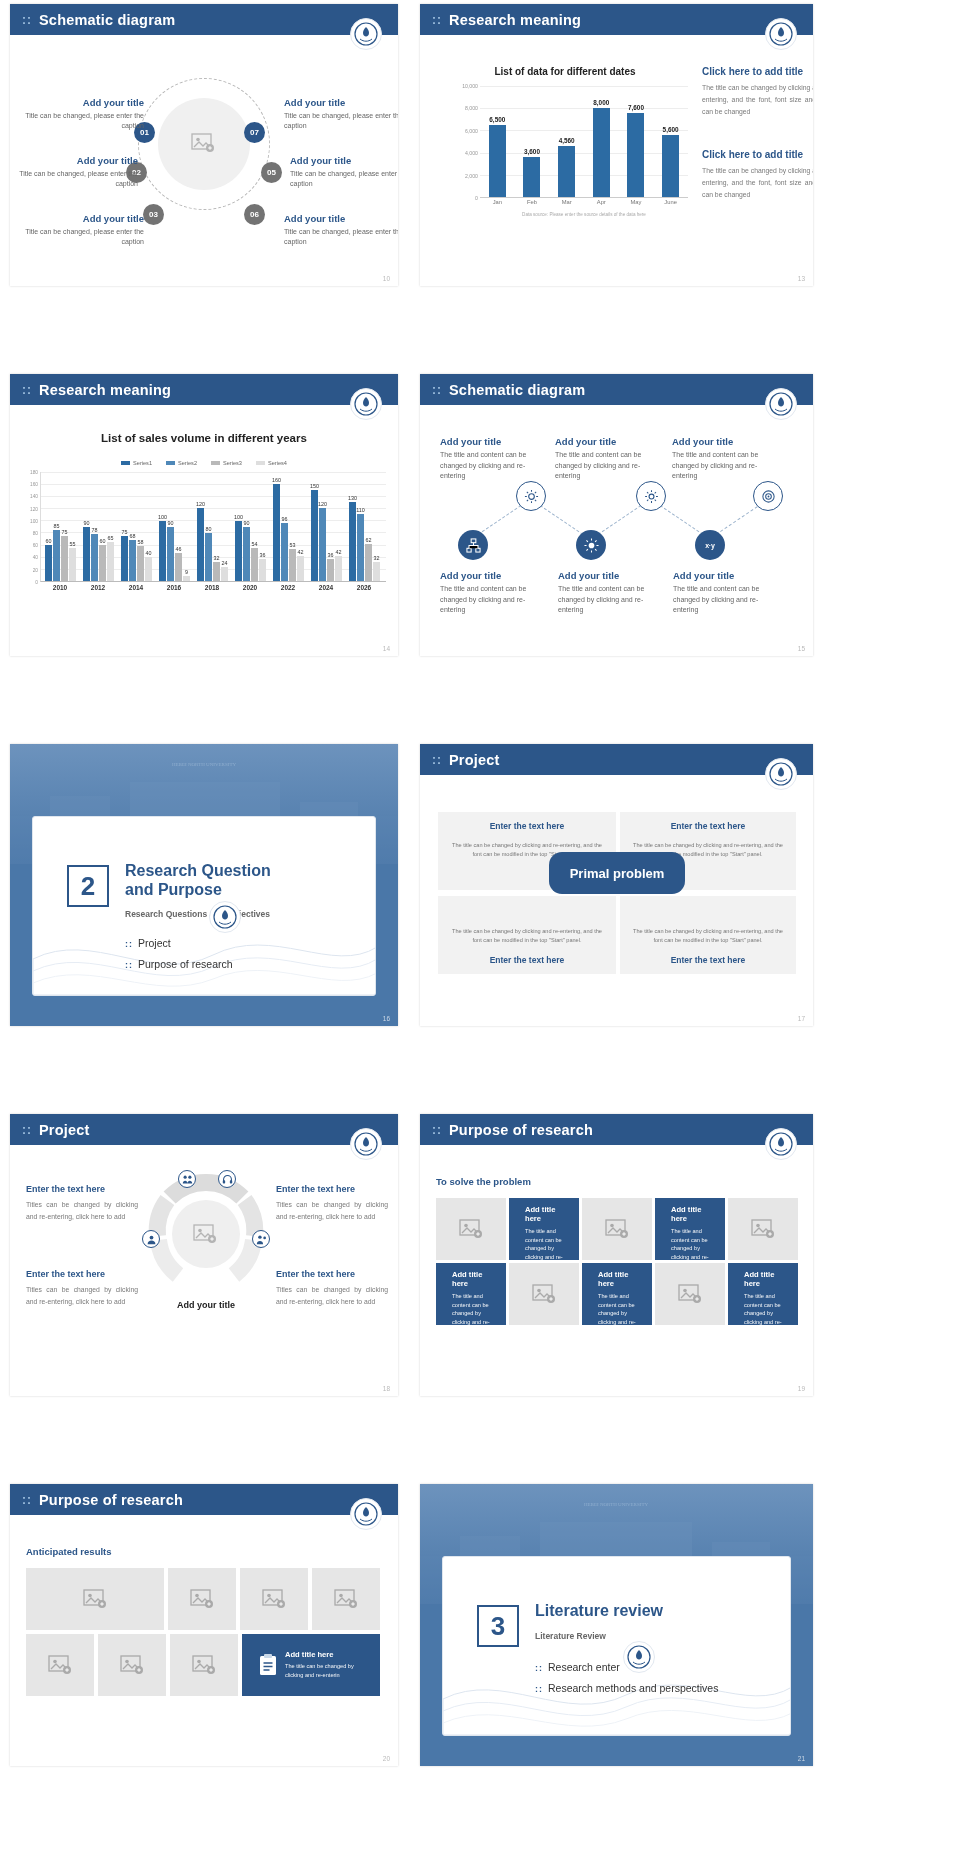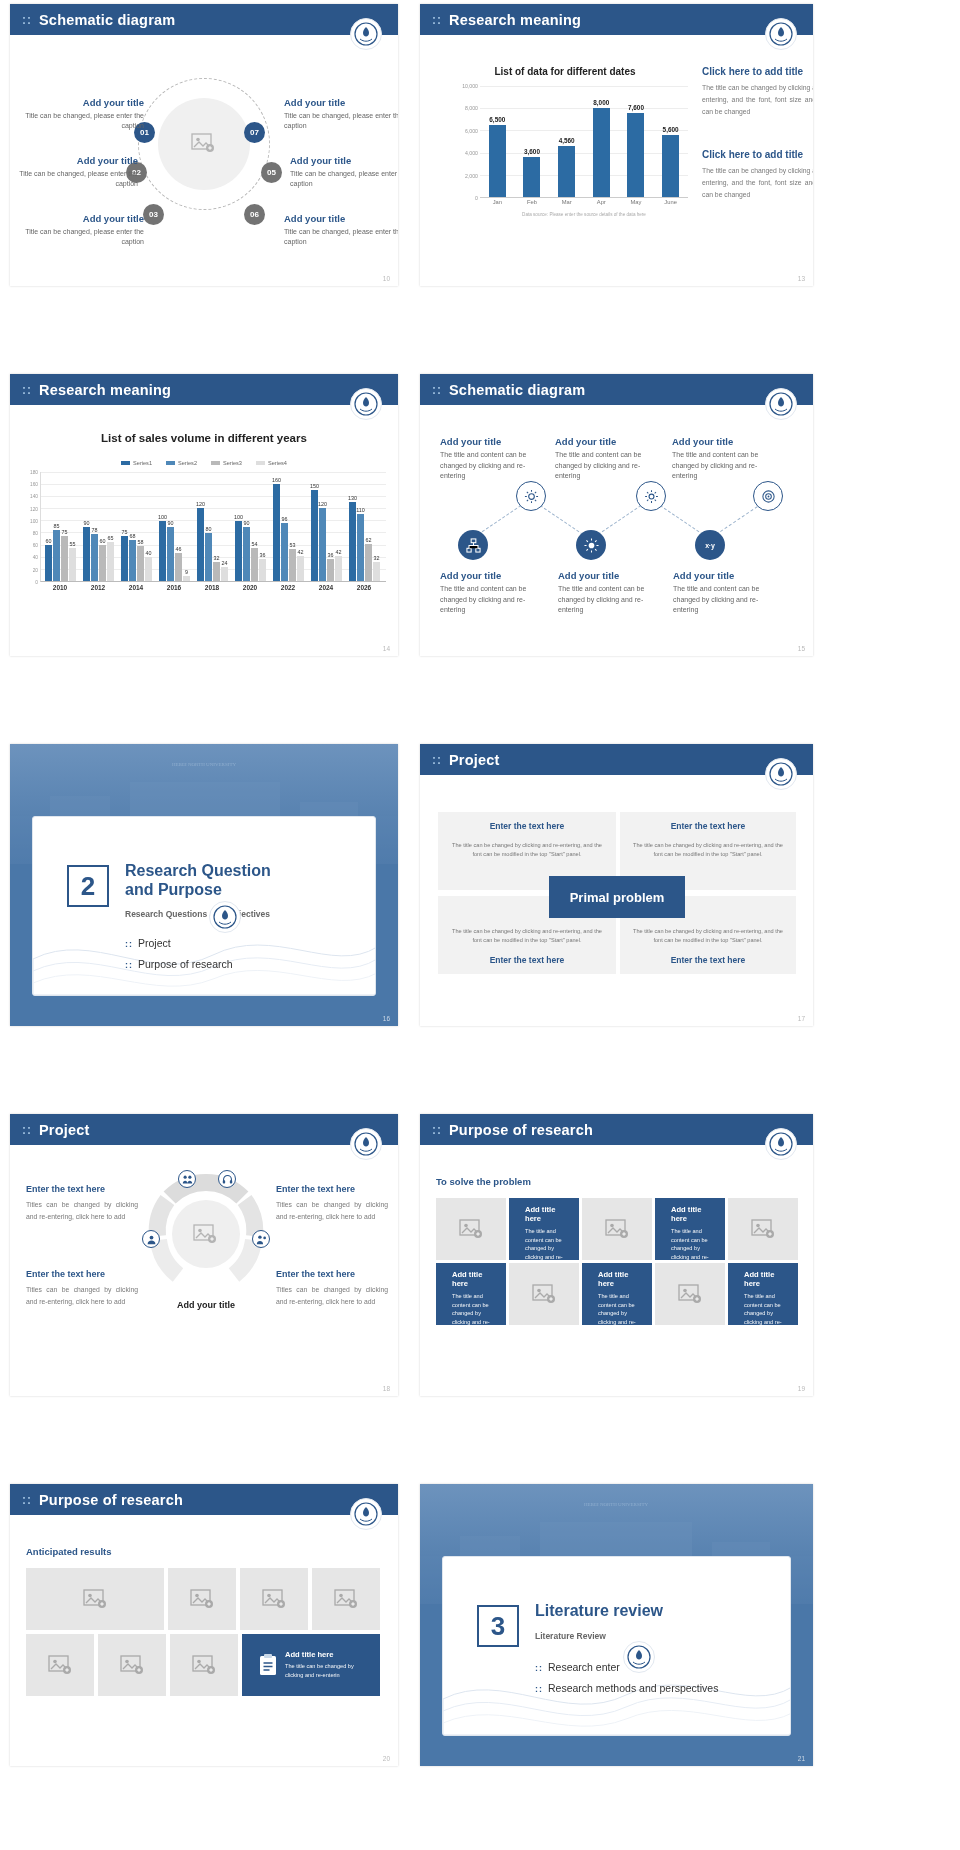--- a/index.html
+++ b/index.html
@@ -691,21 +691,21 @@
         <div class="d">The title can be changed by clicking and re-entering, and the font can be modified in the top "Start" panel.</div>
       </div>
       <div class="pbox" style="left:18px; top:152px; width:178px; height:78px; justify-content:flex-end;">
         <div class="d">The title can be changed by clicking and re-entering, and the font can be modified in the top "Start" panel.</div>
         <div class="h" style="margin:10px 0 9px;">Enter the text here</div>
       </div>
       <div class="pbox" style="left:200px; top:152px; width:176px; height:78px; justify-content:flex-end;">
         <div class="d">The title can be changed by clicking and re-entering, and the font can be modified in the top "Start" panel.</div>
         <div class="h" style="margin:10px 0 9px;">Enter the text here</div>
       </div>
-      <div class="pcenter" style="left:129px; top:132px; width:136px; height:42px;">Primal problem</div>
+      <div class="pcenter" style="left:129px; top:108px; width:136px; height:42px;border-radius:13px;">Primal problem</div>
       <div class="pg">17</div>
     </div>
   </div>
 
   <div class="cell col-l">
     <div class="slide">
       <div class="hdr">
         <span class="dots">::</span>
         <span class="ttl">Project</span>
       </div>

